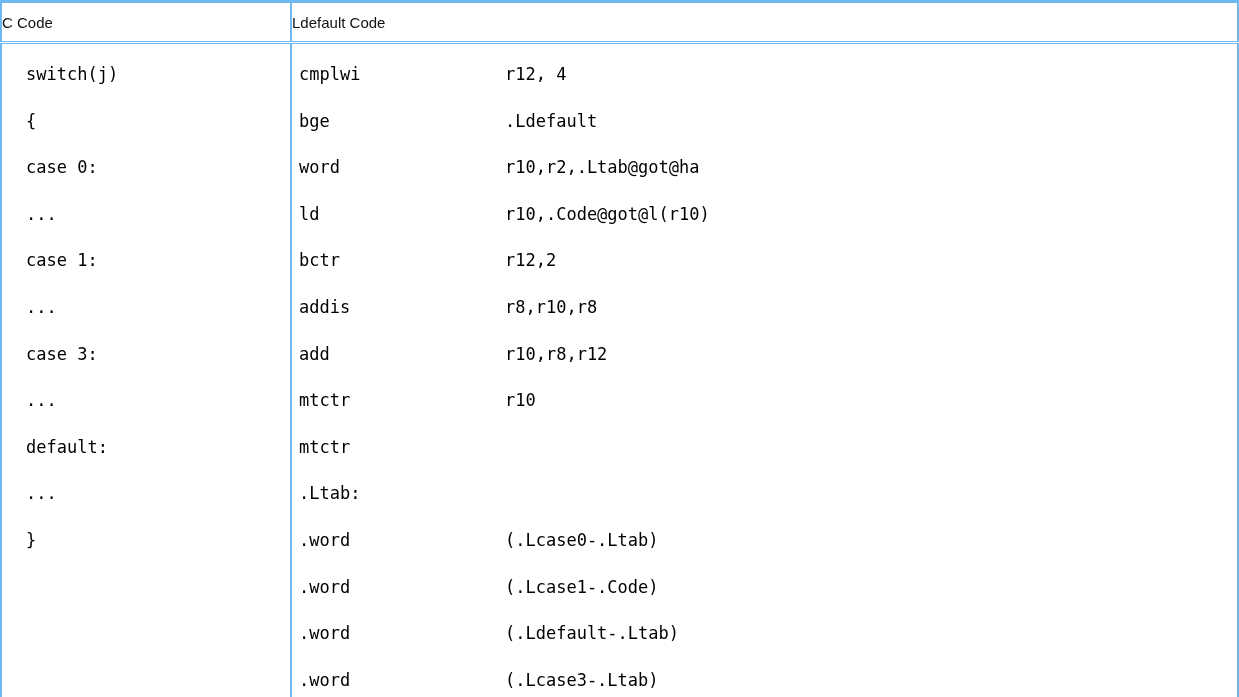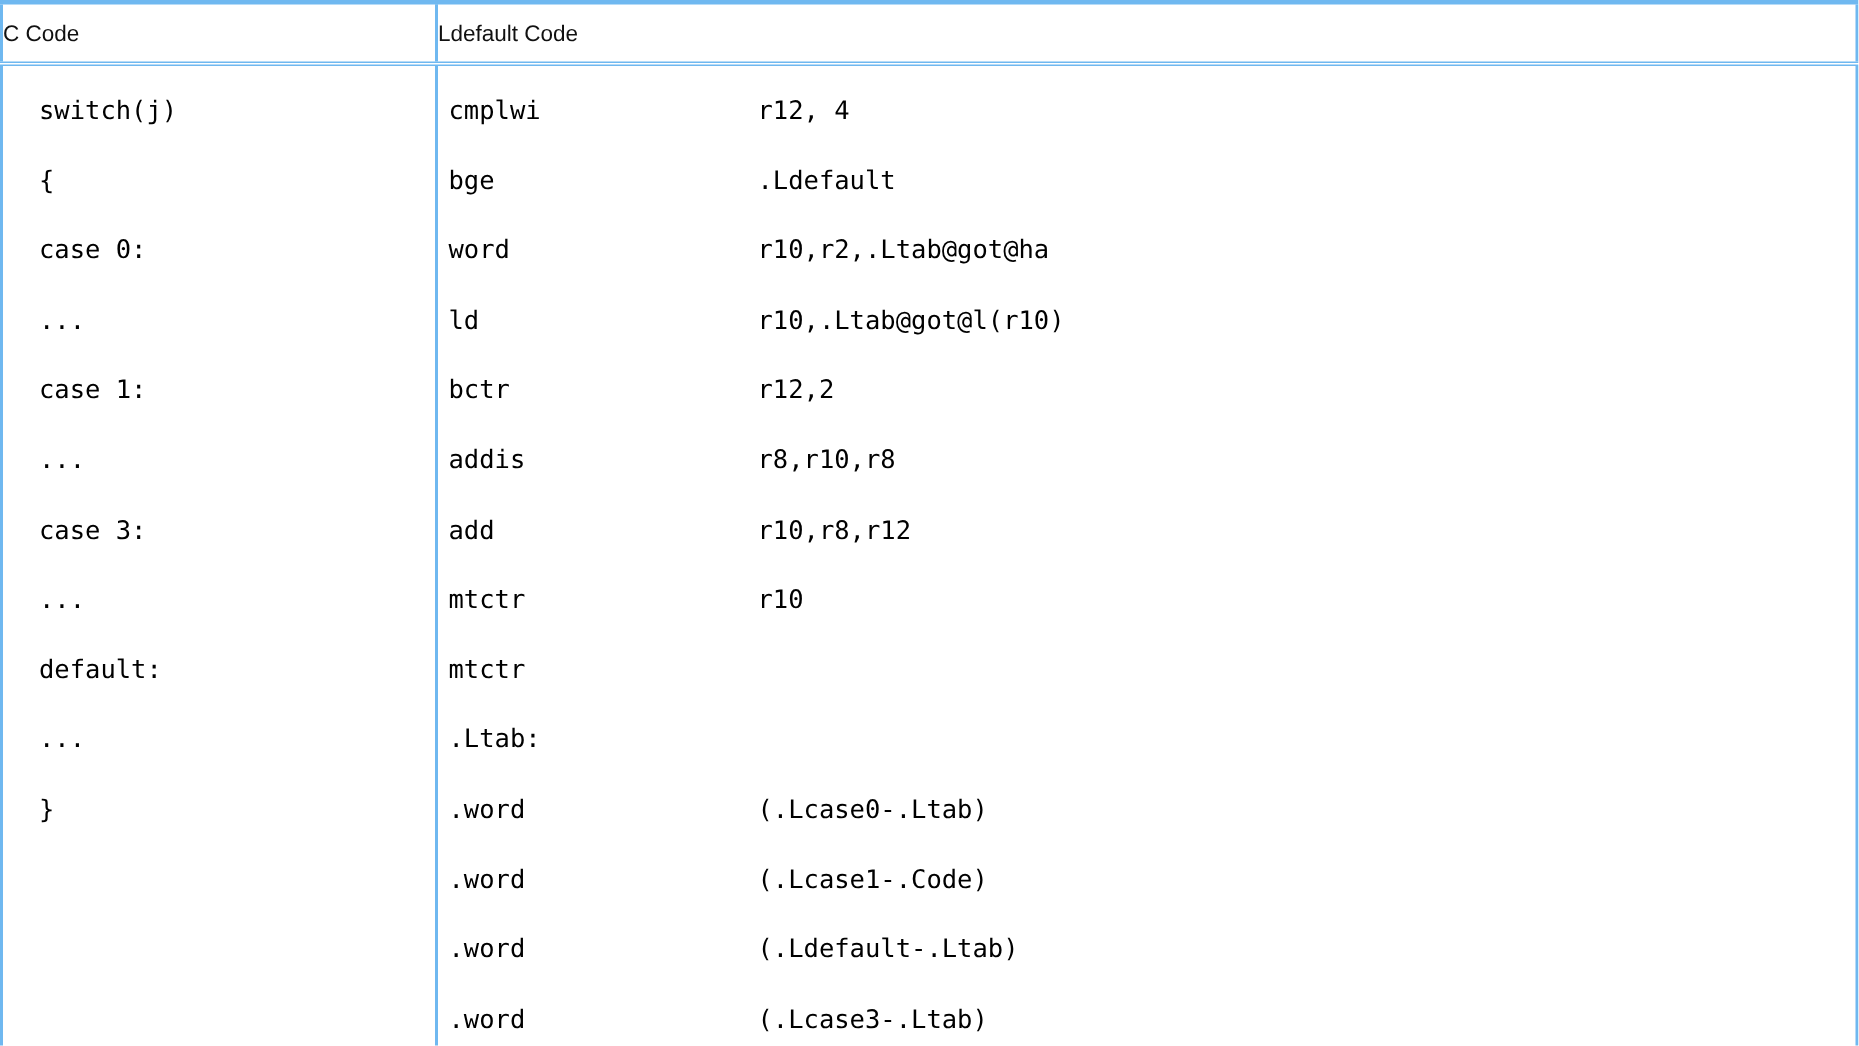--- a/index.html
+++ b/index.html
@@ -119,21 +119,21 @@
             <div class="code-line">default:</div>
             <div class="code-line">...</div>
             <div class="code-line">}</div>
           </div>
       </td>
       <td class="asm-cell">
         <div class="cell-lines" id="asm-code-lines">
             <div class="code-line asm-line"><span class="asm-mnemonic">cmplwi</span><span class="asm-operand">r12, 4</span></div>
             <div class="code-line asm-line"><span class="asm-mnemonic">bge</span><span class="asm-operand">.Ldefault</span></div>
             <div class="code-line asm-line"><span class="asm-mnemonic">word</span><span class="asm-operand">r10,r2,.Ltab@got@ha</span></div>
-            <div class="code-line asm-line"><span class="asm-mnemonic">ld</span><span class="asm-operand">r10,.Ltab@got@l(r10)</span></div>
+            <div class="code-line asm-line"><span class="asm-mnemonic">ld</span><span class="asm-operand">r10,.Code@got@l(r10)</span></div>
             <div class="code-line asm-line"><span class="asm-mnemonic">bctr</span><span class="asm-operand">r12,2</span></div>
             <div class="code-line asm-line"><span class="asm-mnemonic">addis</span><span class="asm-operand">r8,r10,r8</span></div>
             <div class="code-line asm-line"><span class="asm-mnemonic">add</span><span class="asm-operand">r10,r8,r12</span></div>
             <div class="code-line asm-line"><span class="asm-mnemonic">mtctr</span><span class="asm-operand">r10</span></div>
             <div class="code-line asm-line"><span class="asm-mnemonic">mtctr</span><span class="asm-operand"></span></div>
             <div class="code-line asm-line"><span class="asm-mnemonic">.Ltab:</span><span class="asm-operand"></span></div>
             <div class="code-line asm-line"><span class="asm-mnemonic">.word</span><span class="asm-operand">(.Lcase0-.Ltab)</span></div>
             <div class="code-line asm-line"><span class="asm-mnemonic">.word</span><span class="asm-operand">(.Lcase1-.Code)</span></div>
             <div class="code-line asm-line"><span class="asm-mnemonic">.word</span><span class="asm-operand">(.Ldefault-.Ltab)</span></div>
             <div class="code-line asm-line"><span class="asm-mnemonic">.word</span><span class="asm-operand">(.Lcase3-.Ltab)</span></div>

